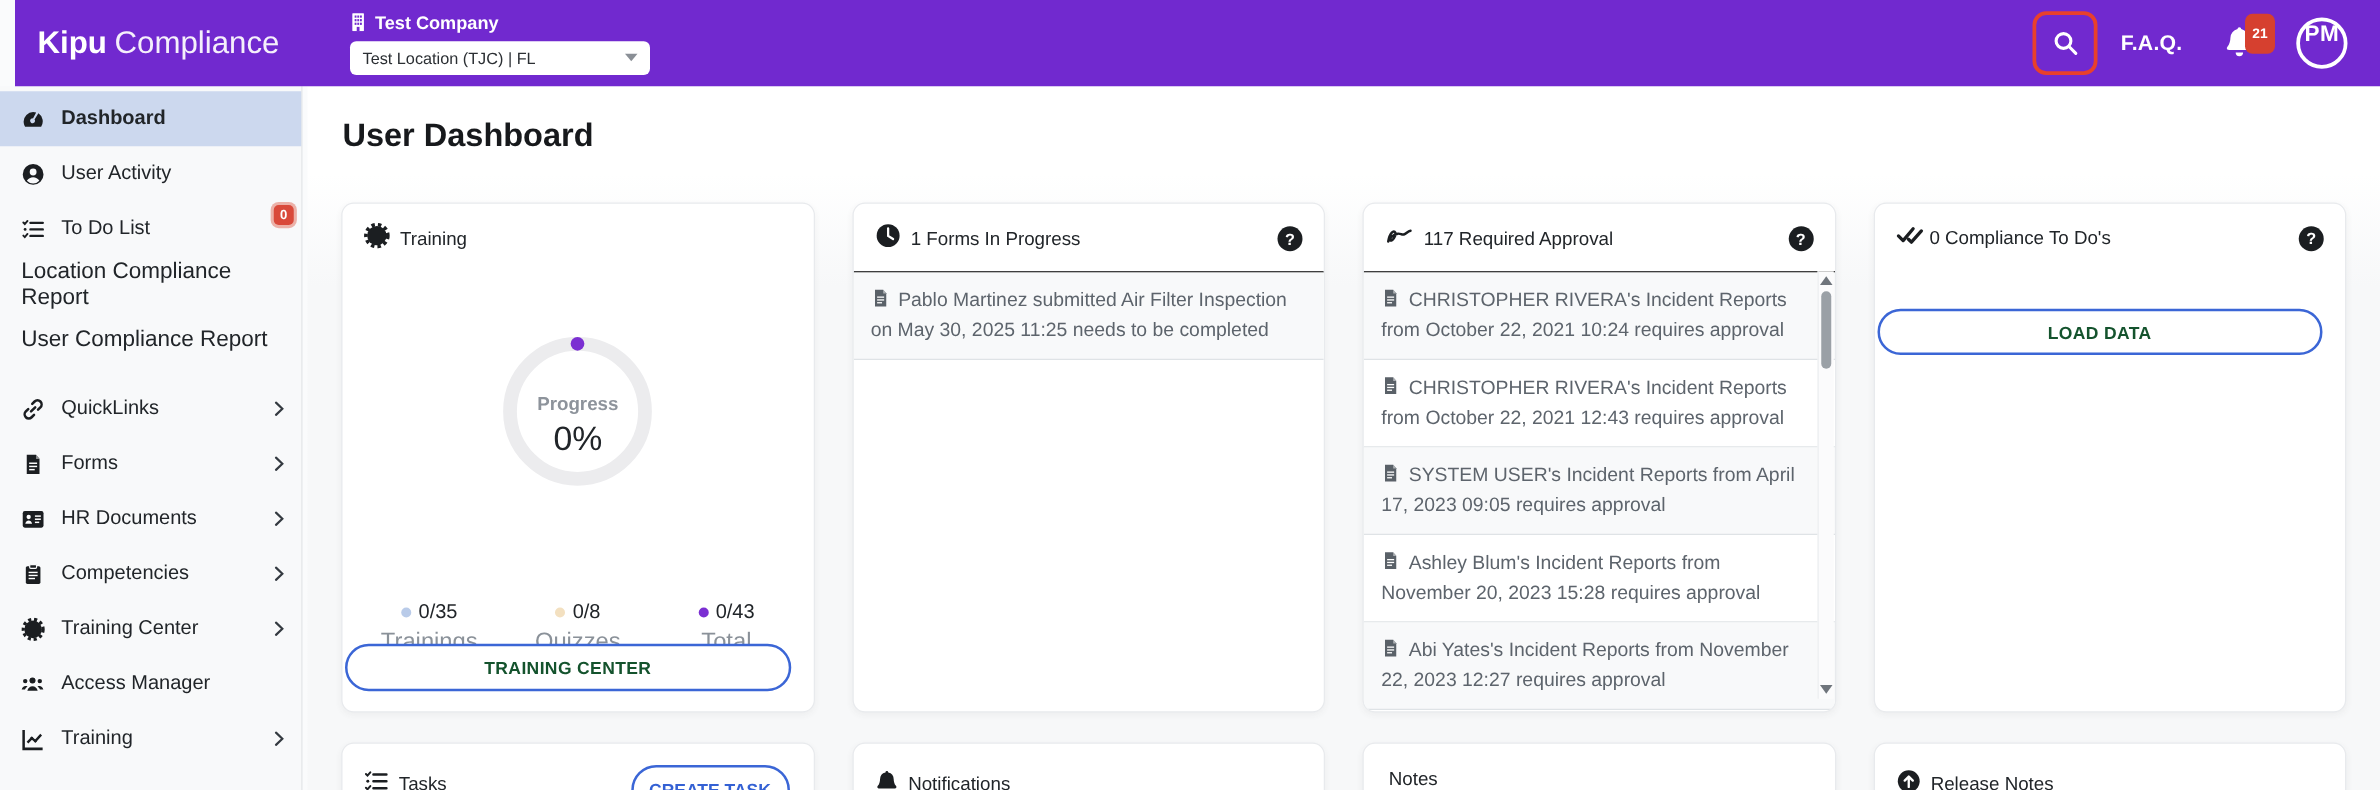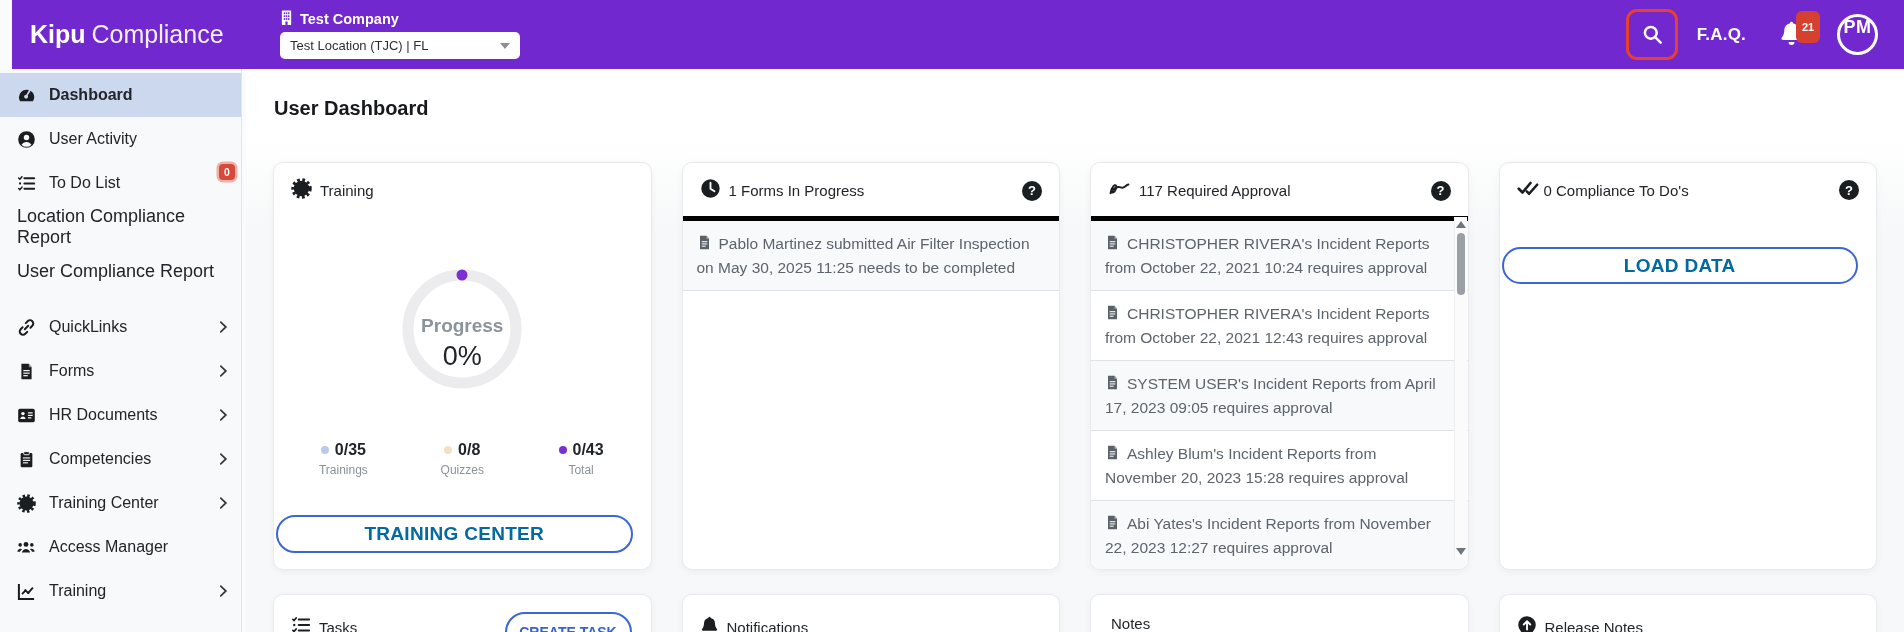--- a/index.html
+++ b/index.html
@@ -44,54 +44,54 @@
   .side-item .chev { position:absolute; right:13px; top:50%; transform:translateY(-50%); display:flex; }
   .todo-badge { position:absolute; right:6px; top:3px; min-width:16px; height:16px;
                 background:#d9493a; color:#fff; font-size:10.5px; font-weight:700; border-radius:4px;
                 display:flex; align-items:center; justify-content:center;
                 box-shadow:0 0 0 2.5px #ecb1a8; }
   .side-spacer { height:12px; }
 
   
   .main { position:absolute; left:246px; top:69px; right:0; bottom:0; padding:0 27px;
           background:linear-gradient(#ffffff 0px,#ffffff 70px,#f7f8f9 160px,#f7f8f9 100%); }
-  .page-title { margin:24px 0 0 1px; font-size:20px; font-weight:800; color:#17191c; line-height:31px; }
+  .page-title { margin:24px 0 0 1px; font-size:26px; font-weight:800; color:#17191c; line-height:31px; }
   .cards-row { display:grid; grid-template-columns:repeat(4,1fr); gap:30px; }
   .row1 { margin-top:38px; height:408px; }
   .row2 { margin-top:24px; height:170px; }
   .card { position:relative; background:#fff; border:1px solid #e8eaed; border-radius:10px;
           box-shadow:0 2px 6px rgba(60,64,67,.06); overflow:hidden; }
   .card-header { display:flex; align-items:center; gap:8px; padding:15px 17px 13px 17px; }
   .card-header.tight { gap:4px; }
   .card-title { font-size:15px; color:#212529; }
   .help { margin-left:auto; width:20px; height:20px; border-radius:50%; background:#1b1e21;
           color:#fff; display:flex; align-items:center; justify-content:center;
           font-size:13px; font-weight:700; cursor:pointer; flex:0 0 20px; }
   .help::after { content:"?"; }
 
   
   .donut-wrap { position:absolute; top:100px; left:0; right:0; display:flex; justify-content:center; }
   .donut-center { position:absolute; top:152px; left:0; right:0; text-align:center; }
-  .progress-label { font-size:19px; font-weight:600; color:#8d939b; }
+  .progress-label { font-size:15px; font-weight:600; color:#8d939b; }
   .progress-value { font-size:27px; color:#212529; margin-top:4px; }
   .stats { position:absolute; top:278px; left:10px; right:10px; display:flex; }
   .stat { flex:1; text-align:center; }
   .stat-top { display:flex; align-items:center; justify-content:center; gap:6px;
-              font-size:16px; font-weight:700; color:#212529; }
+              font-size:16px; font-weight:400; color:#212529;margin-top:40px; }
   .stat-dot { width:8px; height:8px; border-radius:50%; display:inline-block; }
   .dot-trainings { background:#b9cbe9; } .dot-quizzes { background:#f3e0c0; } .dot-total { background:#7b2fd2; }
-  .stat-label { margin-top:4px; font-size:12px; color:#8a9199; }
+  .stat-label { margin-top:4px; font-size:19px; color:#8a9199; }
   .pill-btn { position:absolute; left:2px; right:18px; bottom:16px; height:38px; border-radius:19px;
-              border:2px solid #3b66d6; background:#fff; color:#0369a1; font-size:19px; font-weight:700;
+              border:2px solid #3b66d6; background:#fff; color:#14532d; font-size:14px; font-weight:700;
               letter-spacing:.3px; display:flex; align-items:center; justify-content:center; cursor:pointer;
               font-family:inherit; }
   .pill-btn.load { bottom:auto; top:84px; height:37px; }
 
   
-  .card-list { border-top:5px solid #000000; }
+  .card-list { border-top:1px solid #000000; }
   .list-item { padding:11px 20px 11px 14px; font-size:15.5px; line-height:23.5px; color:#5d646c;
                border-bottom:1px solid #dfe3e6; cursor:pointer; }
   .list-item.shade { background:#f8f9fa; }
   .doc-icon { vertical-align:-2px; margin-right:7px; }
 
   
   .scrollbar { position:absolute; top:54px; right:1px; bottom:10px; width:13px;
                background:#fbfbfc; border-left:1px solid #eceeef; }
   .sb-arrow { position:absolute; left:50%; transform:translateX(-50%); width:0; height:0;
               border-left:5px solid transparent; border-right:5px solid transparent; cursor:pointer; }

